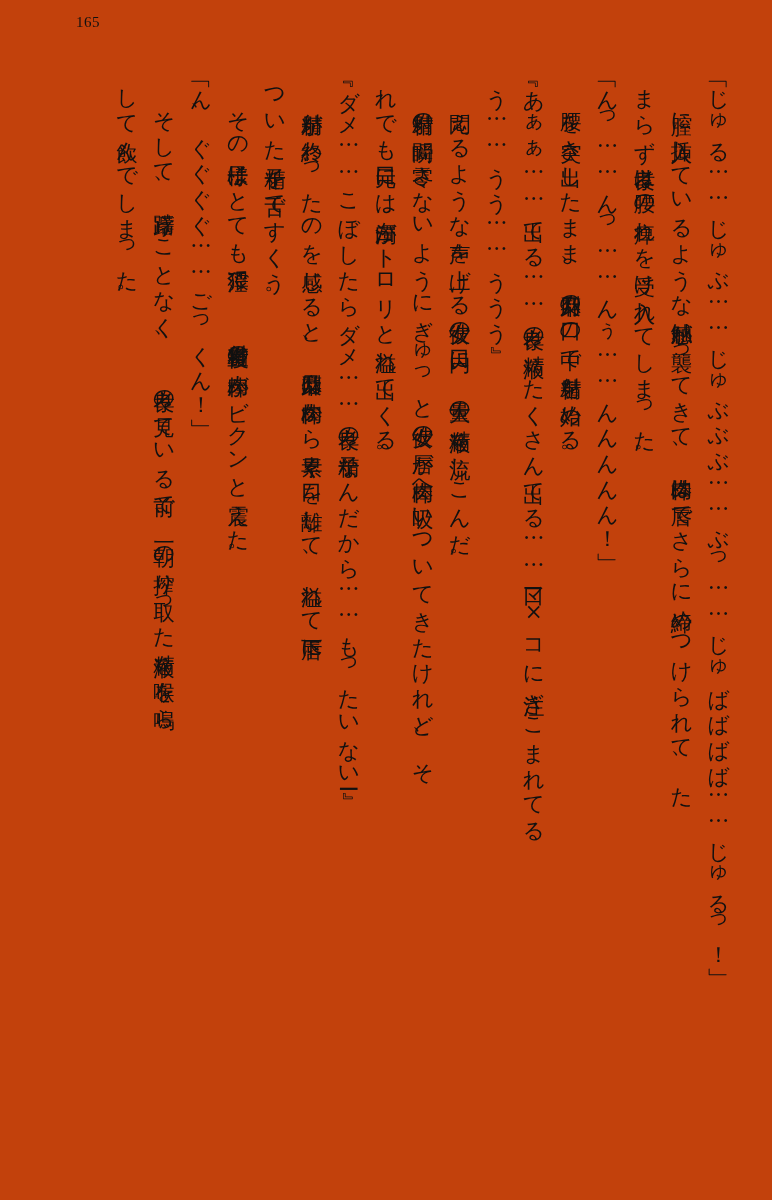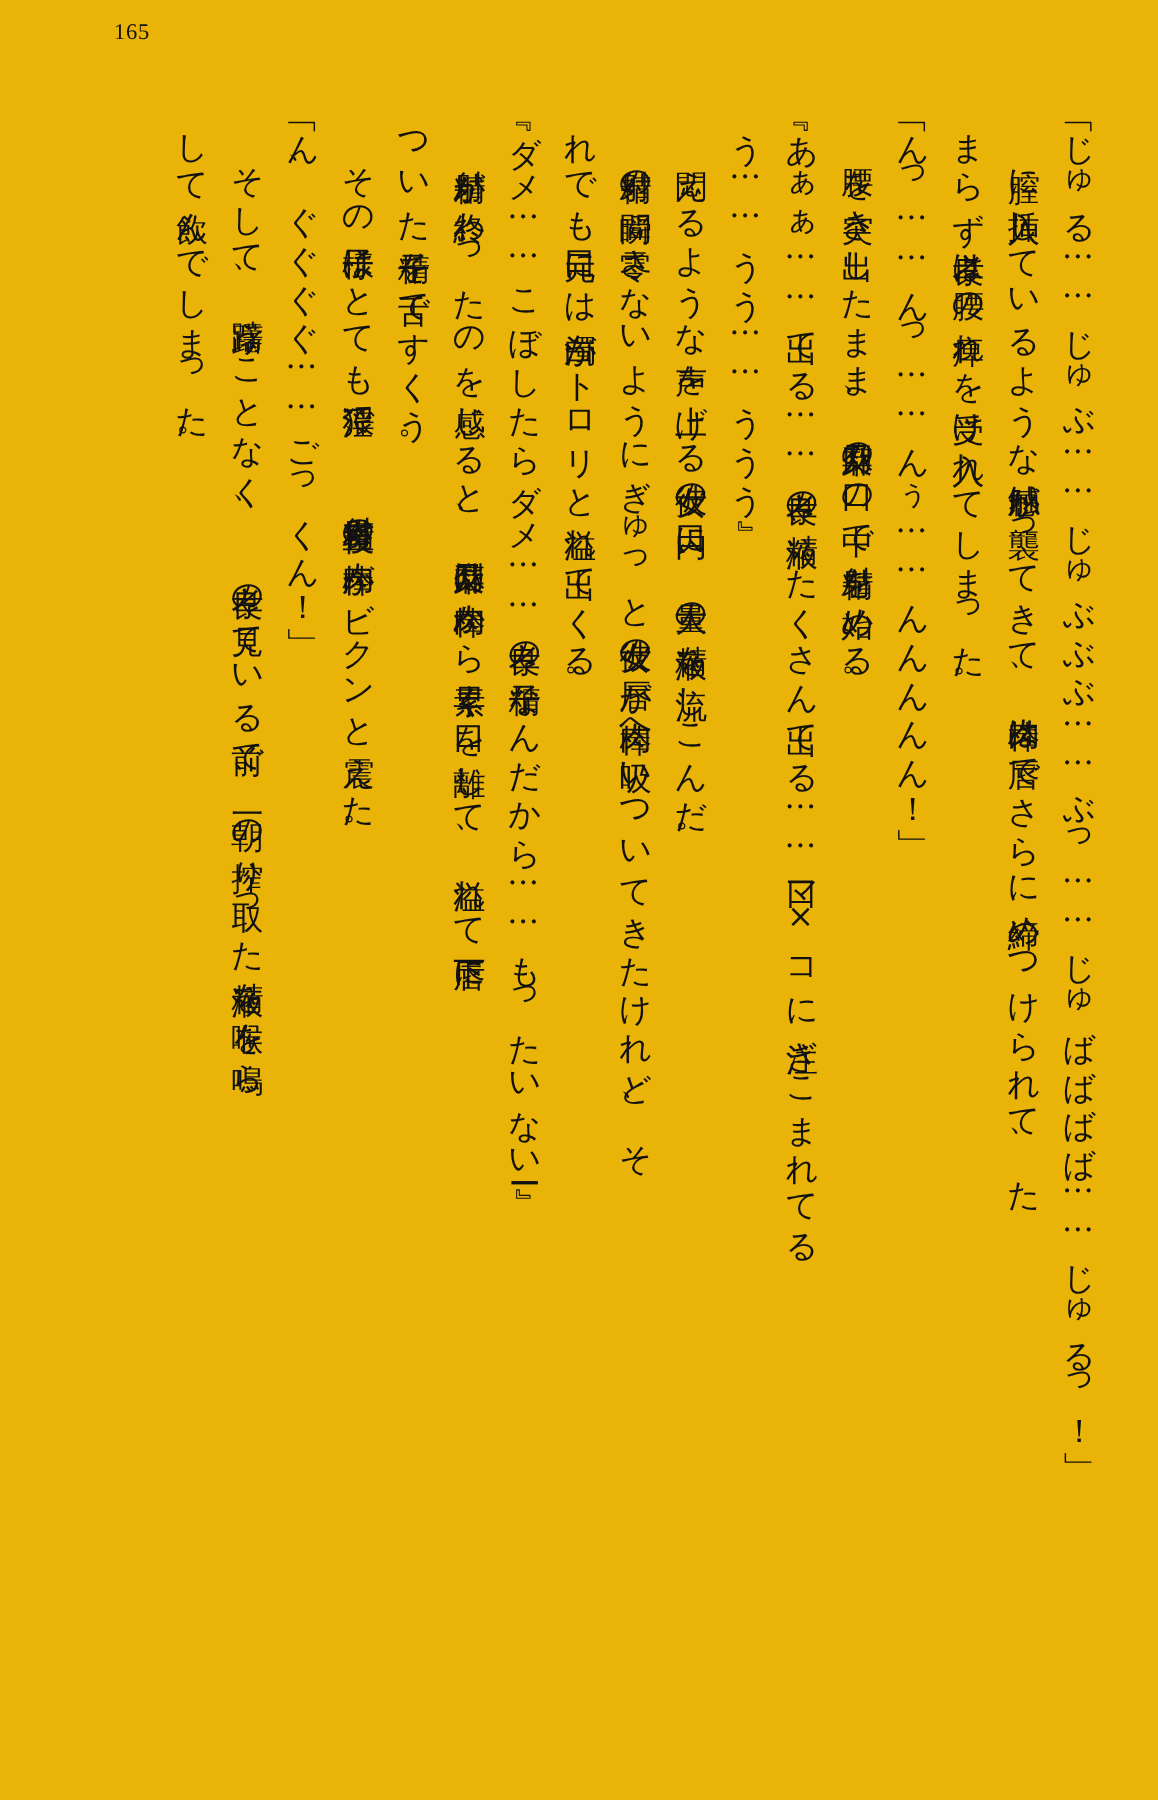--- a/index.html
+++ b/index.html
@@ -11,21 +11,21 @@
     width: 772px;
     height: 1200px;
     overflow: hidden;
     font-family: "DejaVu Serif", "Liberation Serif", serif;
     color: #111111;
   }
   #page {
     position: relative;
     width: 772px;
     height: 1200px;
-    background: #eab308;
+    background: #c2410c;
     box-sizing: border-box;
   }
   #page-number {
     position: absolute;
     top: 14px;
     left: 76px;
     font-size: 15px;
     font-family: "Liberation Serif", "DejaVu Serif", serif;
     letter-spacing: 0.5px;
     color: #111111;

